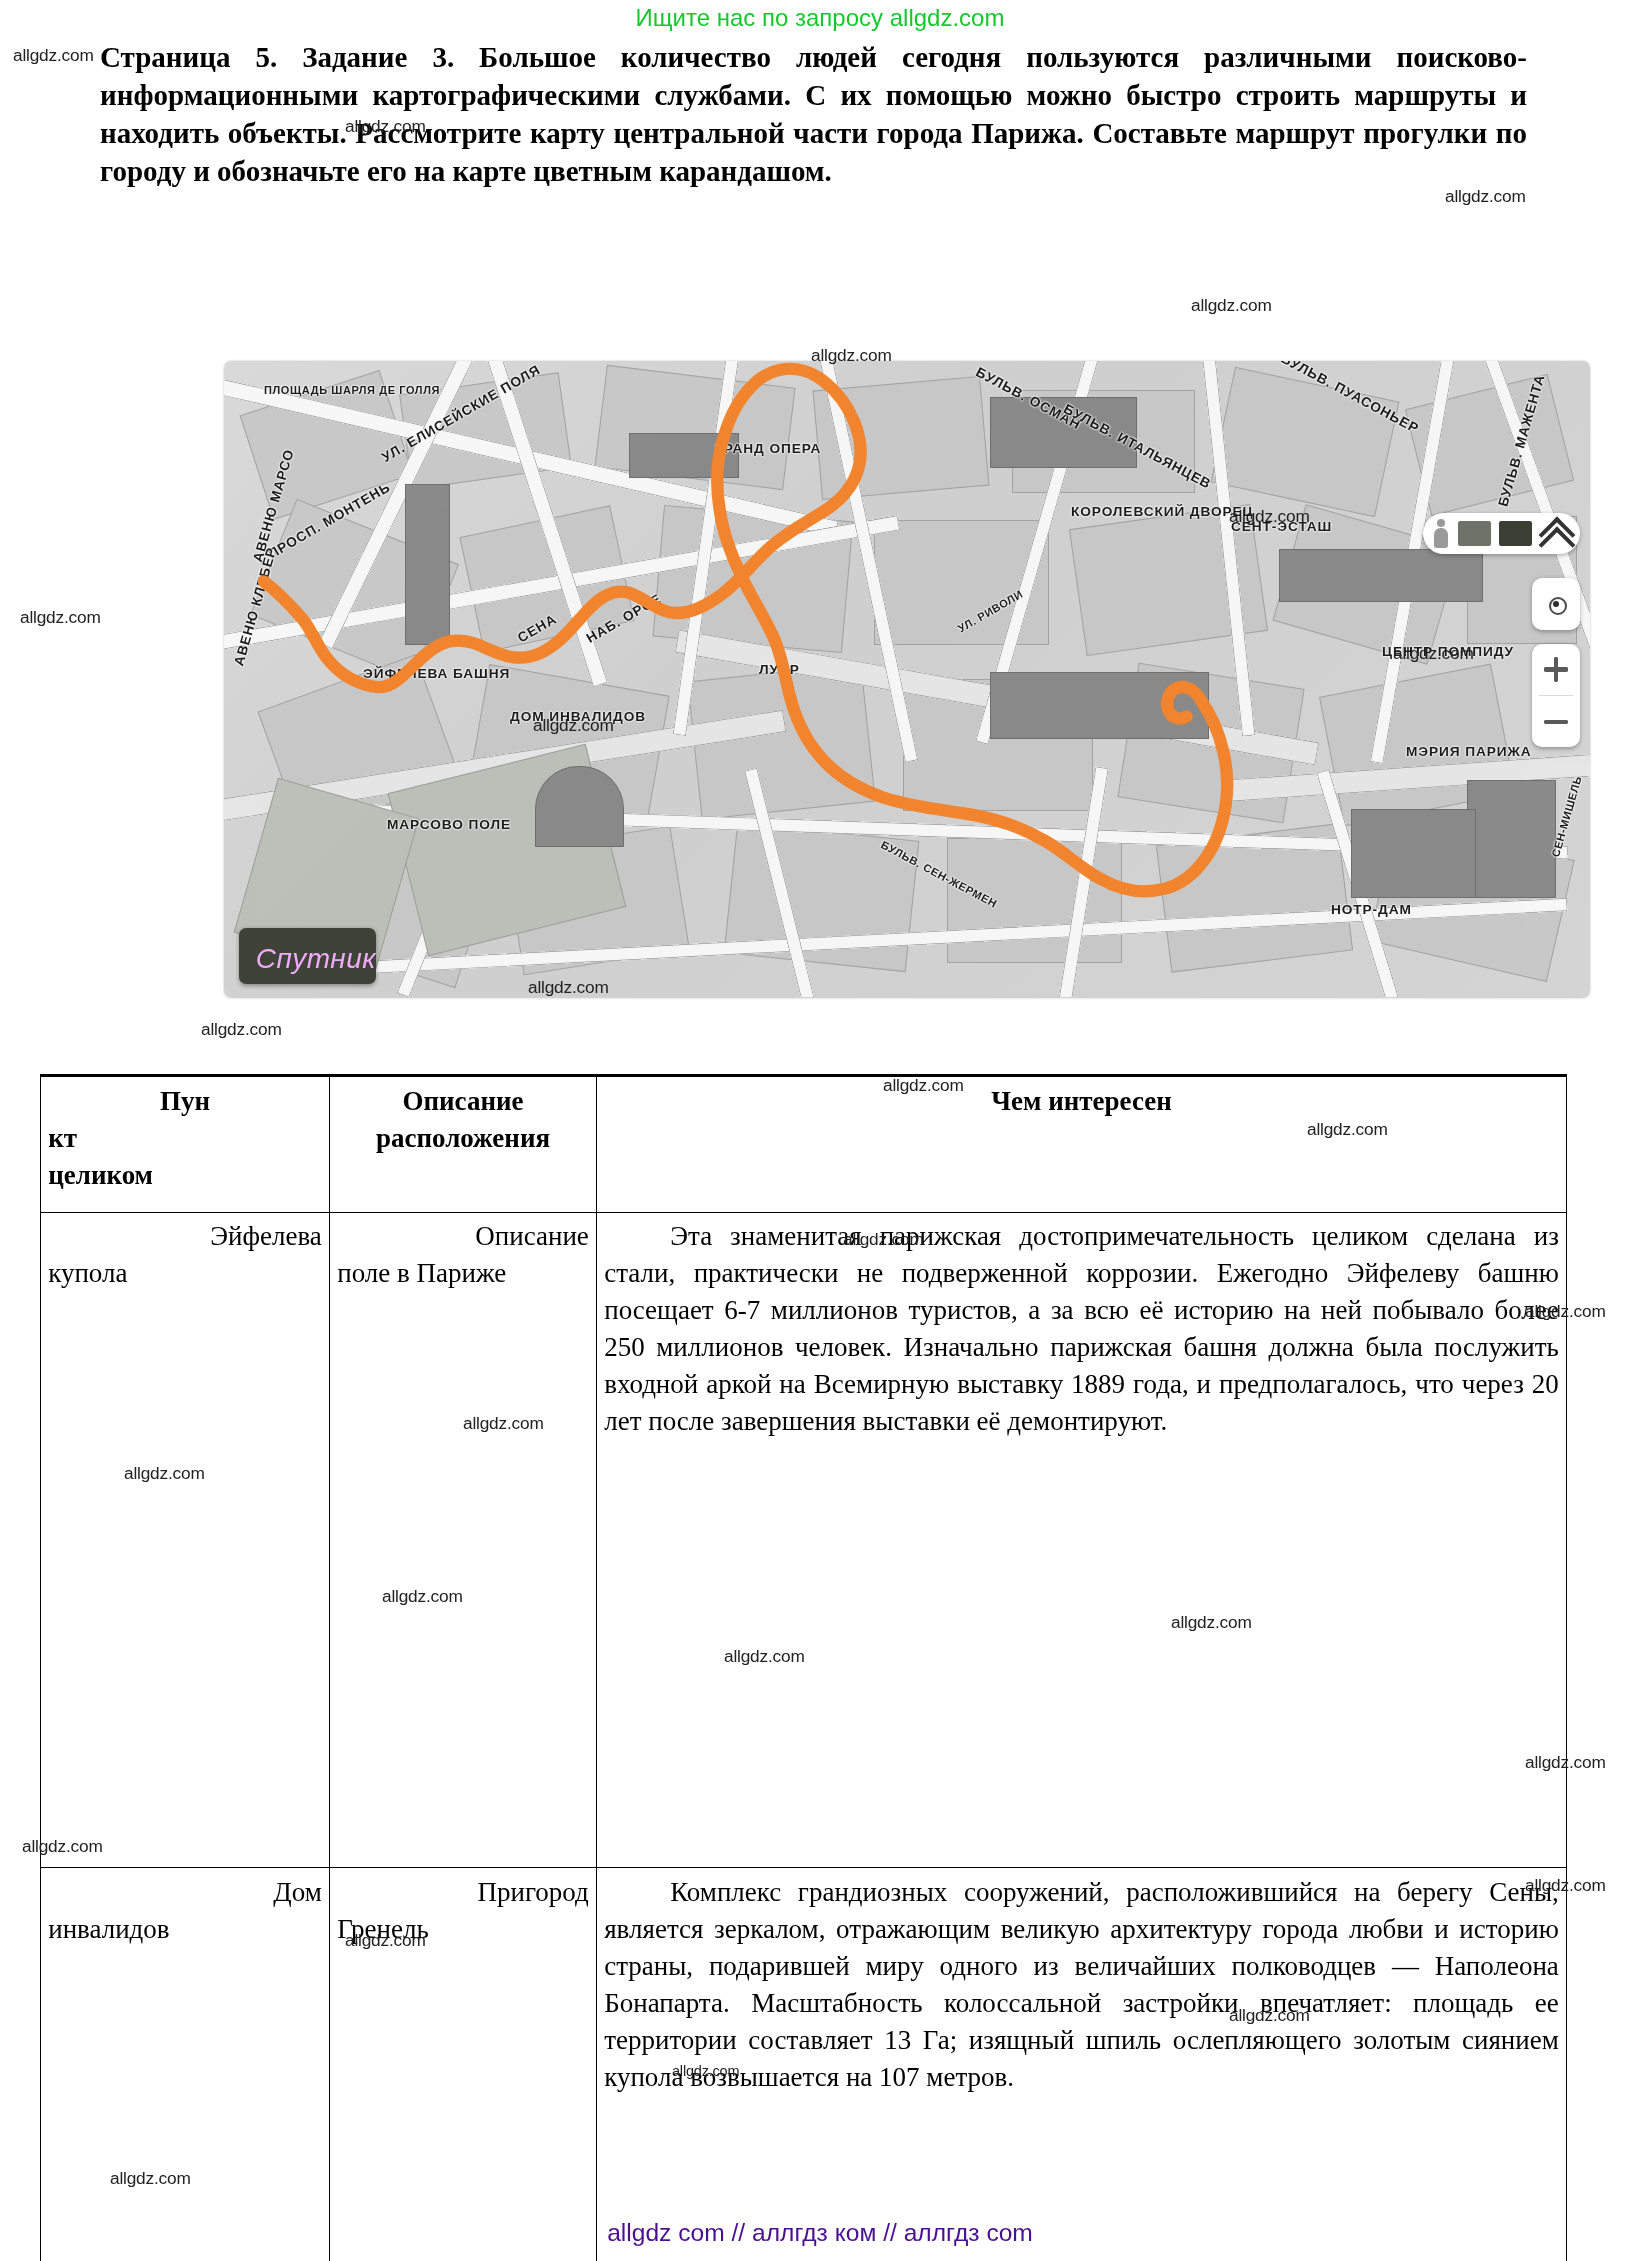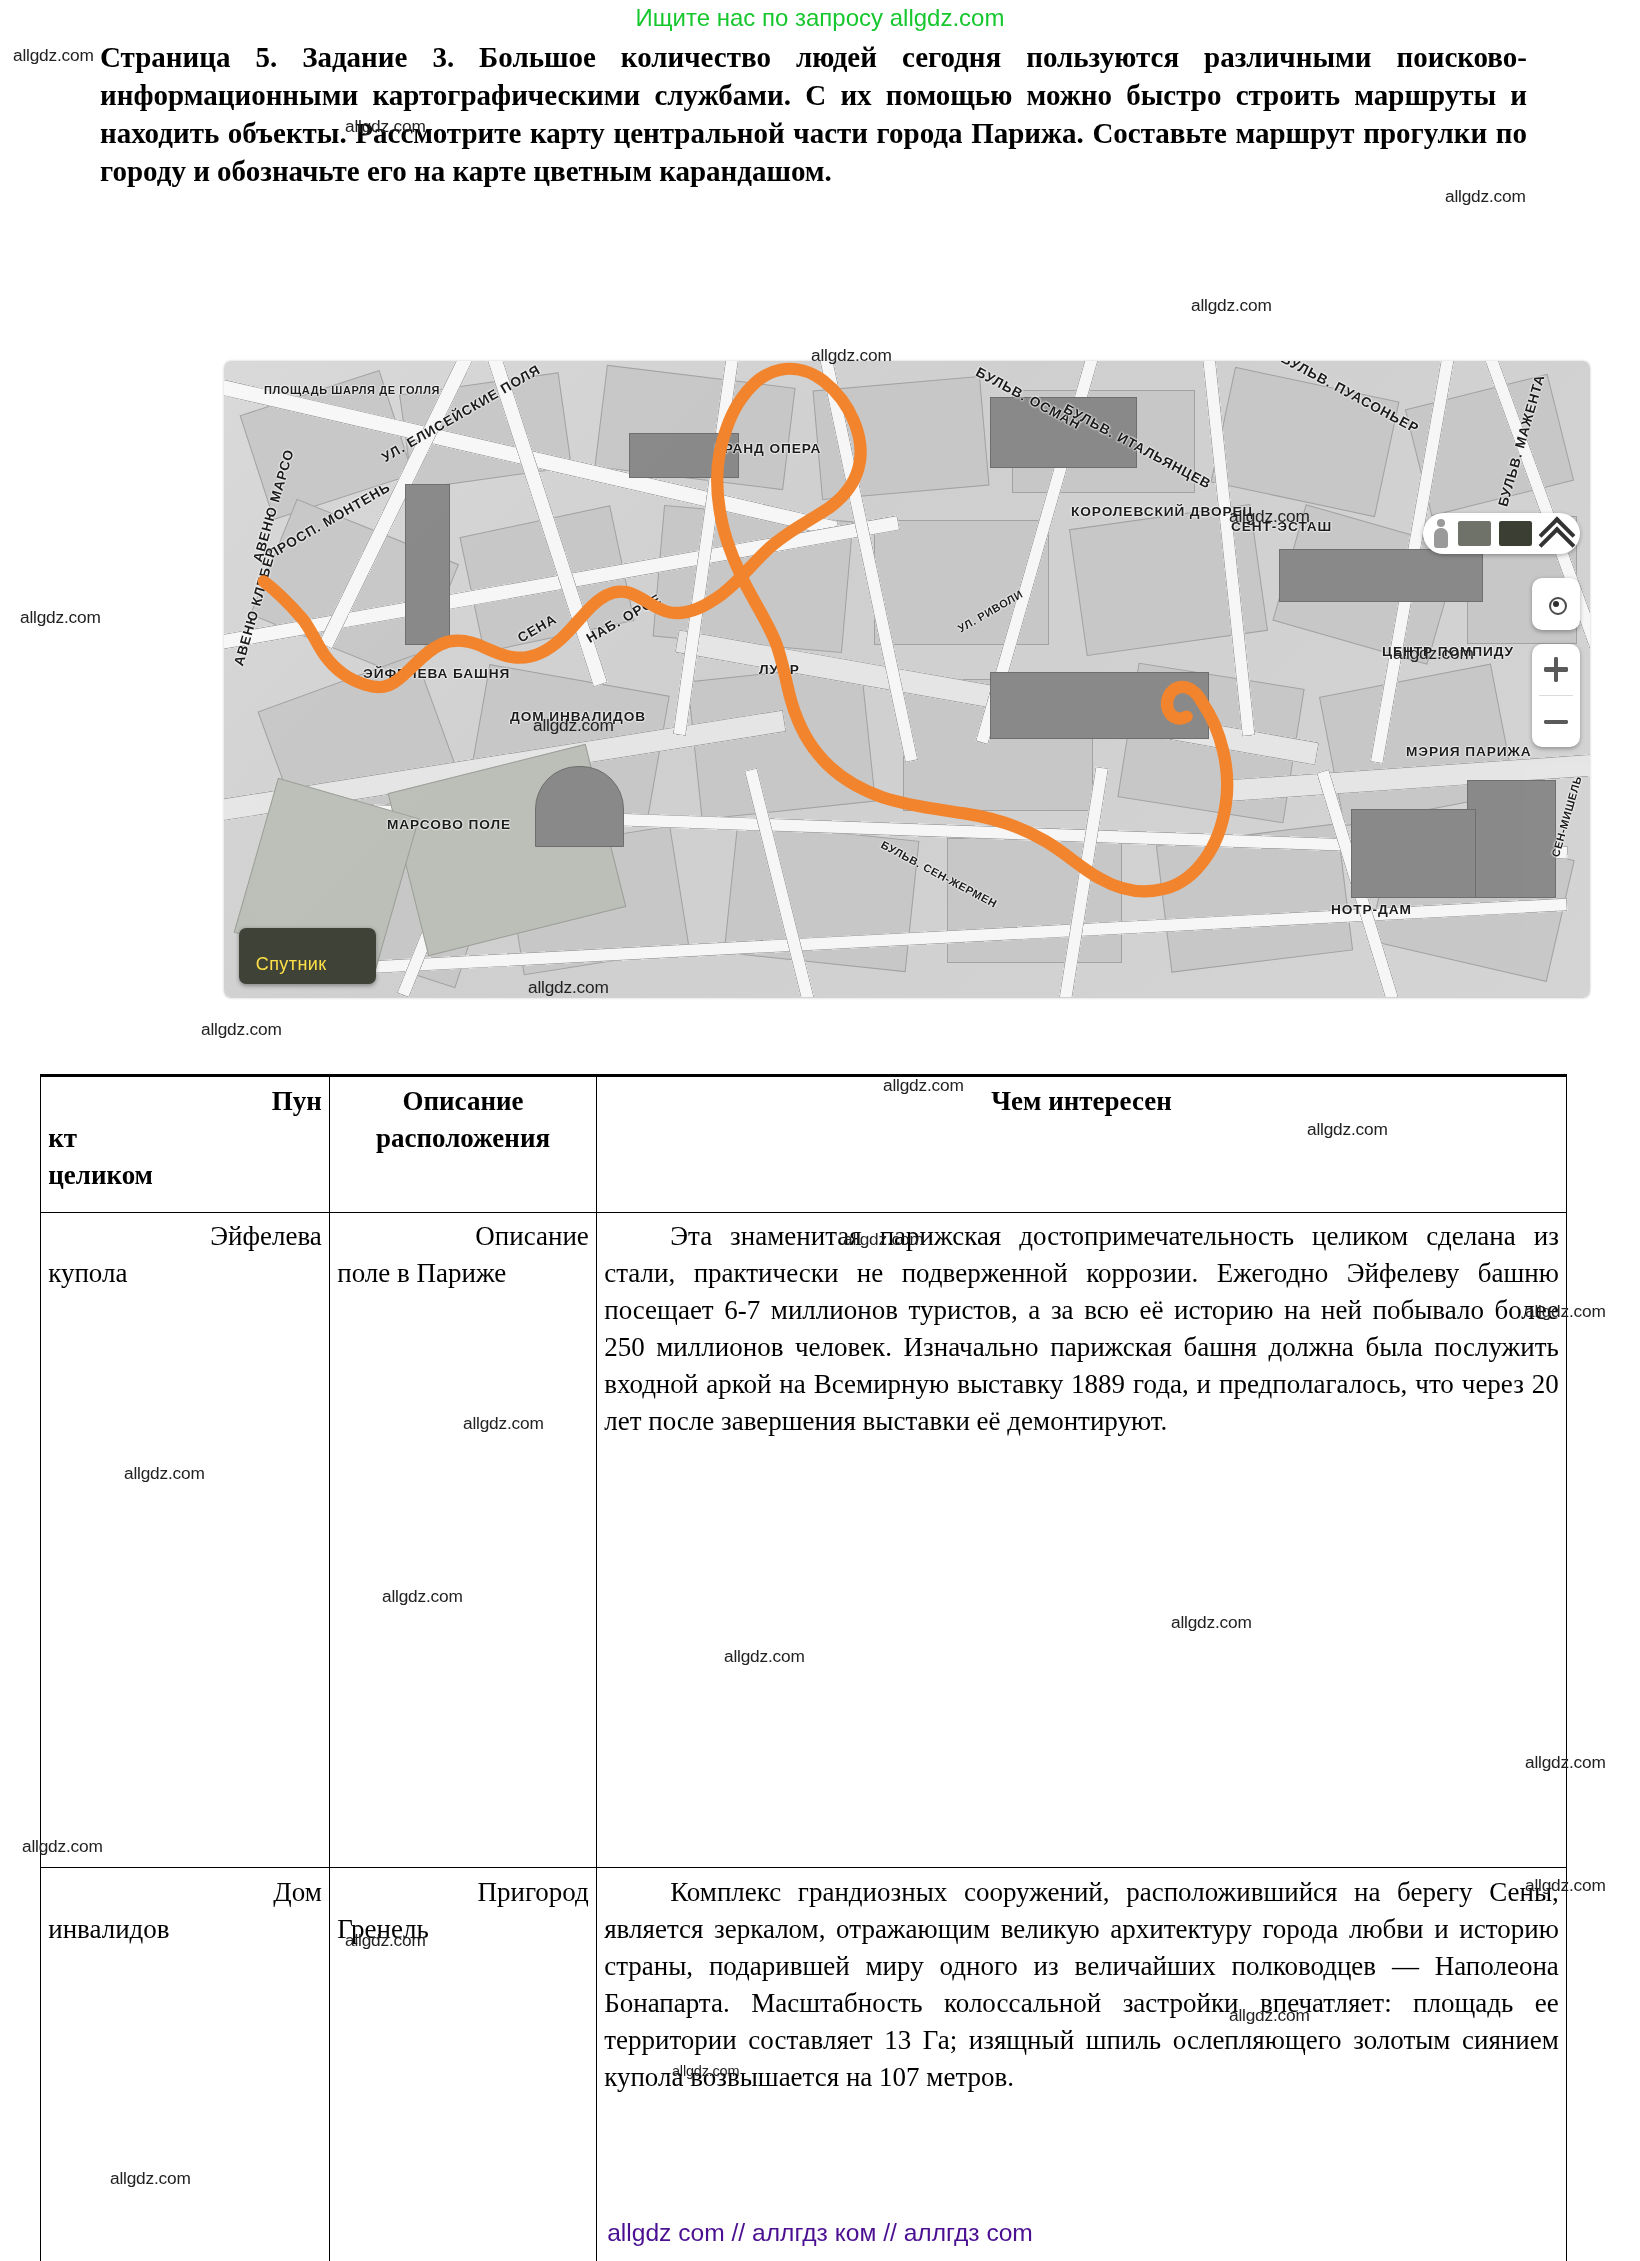--- a/index.html
+++ b/index.html
@@ -213,21 +213,21 @@
     background: #3f4236;
     border-radius: 7.2px;
     box-shadow: 0 1.4px 4.3px rgba(0,0,0,.35);
     display: flex; align-items: flex-end;
     padding: 0 0 8.7px 17.3px;
     box-sizing: border-box;
     z-index: 12;
   }
   .btn-satellite span {
     font-family: "Liberation Sans", "DejaVu Sans", sans-serif;
-    font-size: 18px; color: #fde047; letter-spacing: 0.4px;
+    font-size: 28px; color: #f0abfc; letter-spacing: 0.4px; font-style: italic;
   }
 
   
   table.routetable {
     position: absolute;
     left: 40px;
     top: 1074px;
     width: 1526px;
     border-collapse: collapse;
     z-index: 10;
@@ -247,21 +247,21 @@
     border-bottom: 1.4px solid #000;
     font-weight: bold;
     text-align: center;
     height: 123px;
   }
   table.routetable tbody tr:last-child td { border-bottom: 3.6px solid #000; }
   col.c1 { width: 289px; }
   col.c2 { width: 267px; }
   col.c3 { width: 970px; }
   .cell-just   { text-align: justify; text-indent: 66px; }
-  .hdr-pun { text-align: right; display:block; }
+  .hdr-pun { text-align: center; display:block; }
   .hdr-kt  { text-align: left; display:block; }
   .hdr-mar { text-align: left; display:block; }
   .lbl-top { text-align: right; display: block; }
   .lbl-bot { text-align: left; display: block; }
   .tall1 { height: 643px; }
   .tall2 { height: 448px; }
 
   
   .footer {
     position: absolute;

